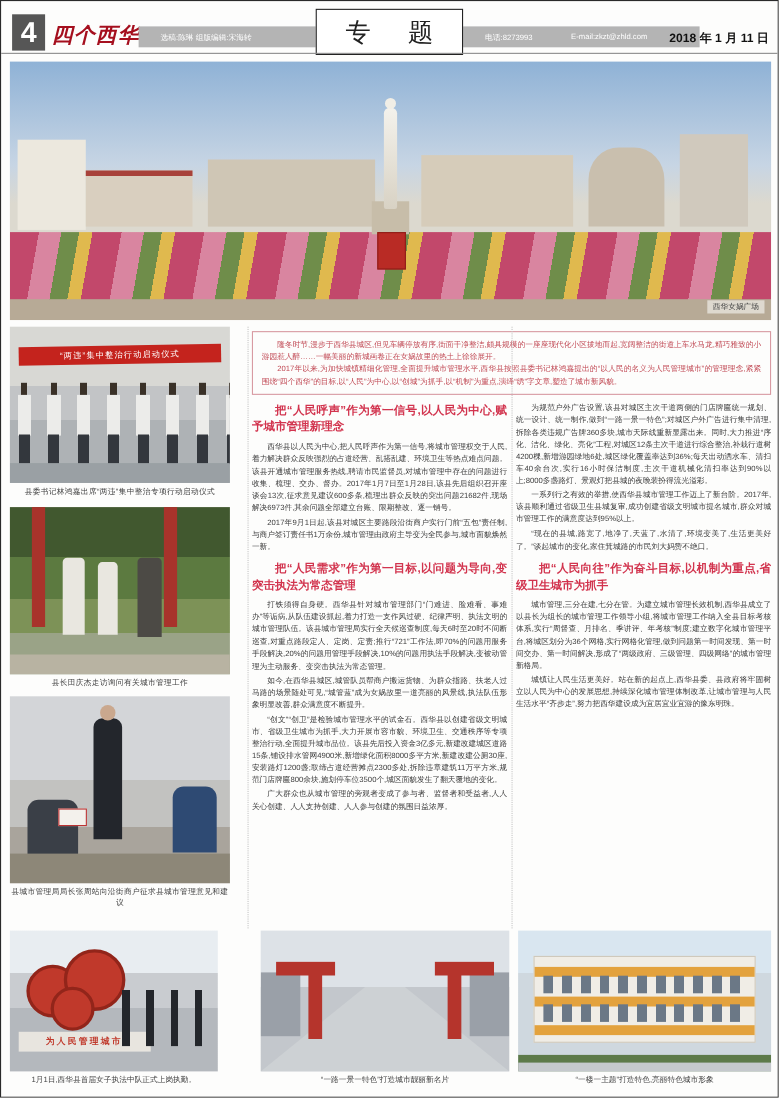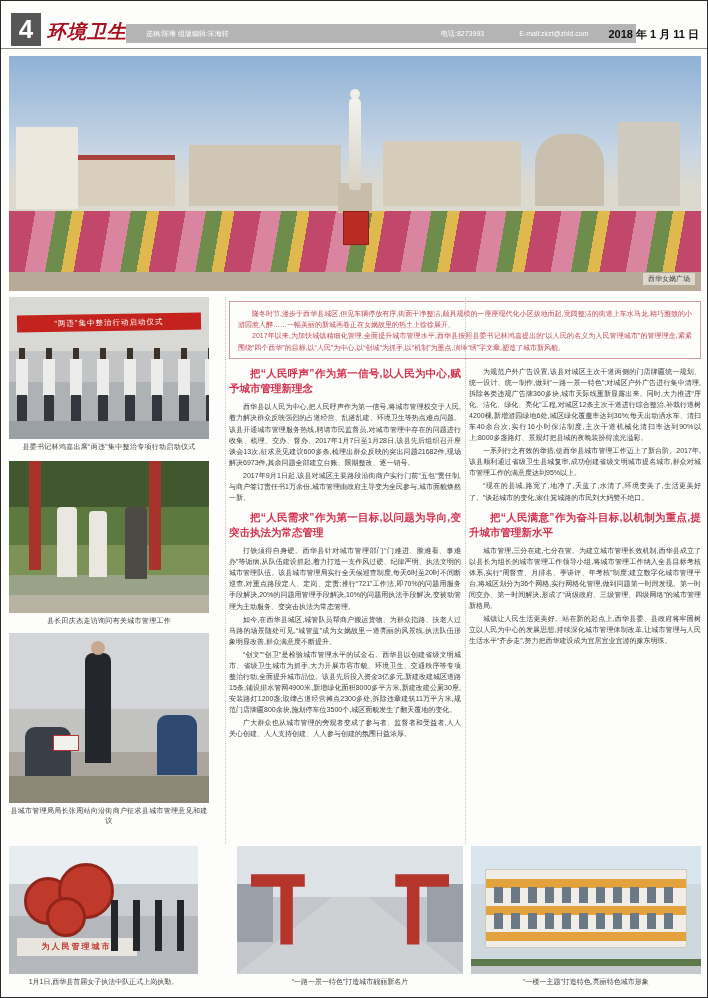--- a/index.html
+++ b/index.html
@@ -98,28 +98,29 @@
   .b3 .bush { position:absolute; left:0; bottom:0; width:100%; height:12%; background:#5d7a4a; }
   .b3 .pave { position:absolute; left:0; bottom:0; width:100%; height:6%; background:#c5c9cd; }
 </style>
 </head>
 <body>
 
 <div class="page">
 
   <header class="masthead">
     <div class="pagenum">4</div>
-    <div class="papername">环境卫生</div>
+    <div class="papername">四个西华</div>
     <div class="graybar gb-left">
       <span>选稿:陈琳    组版编辑:宋海转</span>
     </div>
     <div class="graybar gb-right">
       <span class="ph">电话:8273993</span>
       <span class="em">E-mail:zkzt@zhld.com</span>
     </div>
+    <div class="sectionbox">专 题</div>
     <div class="dateline">2018 年 1 月 11 日</div>
     <div class="mast-rule"></div>
   </header>
 
   <section class="hero">
     <div class="bldg" style="left:1%;top:30%;width:9%;height:35%;background:#ece8de;"></div>
     <div class="bldg" style="left:10%;top:42%;width:14%;height:22%;background:#d9cfbf;border-top:5px solid #a8423a;"></div>
     <div class="bldg" style="left:26%;top:38%;width:22%;height:26%;background:#cfc6b5;"></div>
     <div class="bldg" style="left:54%;top:36%;width:20%;height:28%;background:#d6ccba;"></div>
     <div class="bldg" style="left:76%;top:33%;width:10%;height:31%;background:#c9bfae;border-radius:40% 40% 0 0;"></div>
@@ -182,21 +183,21 @@
     <p class="body">打铁须得自身硬。西华县针对城市管理部门“门难进、脸难看、事难办”等诟病,从队伍建设抓起,着力打造一支作风过硬、纪律严明、执法文明的城市管理队伍。该县城市管理局实行全天候巡查制度,每天6时至20时不间断巡查,对重点路段定人、定岗、定责;推行“721”工作法,即70%的问题用服务手段解决,20%的问题用管理手段解决,10%的问题用执法手段解决,变被动管理为主动服务、变突击执法为常态管理。</p>
     <p class="body">如今,在西华县城区,城管队员帮商户搬运货物、为群众指路、扶老人过马路的场景随处可见,“城管蓝”成为女娲故里一道亮丽的风景线,执法队伍形象明显改善,群众满意度不断提升。</p>
     <p class="body">“创文”“创卫”是检验城市管理水平的试金石。西华县以创建省级文明城市、省级卫生城市为抓手,大力开展市容市貌、环境卫生、交通秩序等专项整治行动,全面提升城市品位。该县先后投入资金3亿多元,新建改建城区道路15条,铺设排水管网4900米,新增绿化面积8000多平方米,新建改建公厕30座,安装路灯1200盏;取缔占道经营摊点2300多处,拆除违章建筑11万平方米,规范门店牌匾800余块,施划停车位3500个,城区面貌发生了翻天覆地的变化。</p>
     <p class="body">广大群众也从城市管理的旁观者变成了参与者、监督者和受益者,人人关心创建、人人支持创建、人人参与创建的氛围日益浓厚。</p>
   </section>
 
   <section class="col col-right">
     <p class="body">为规范户外广告设置,该县对城区主次干道两侧的门店牌匾统一规划、统一设计、统一制作,做到“一路一景一特色”;对城区户外广告进行集中清理,拆除各类违规广告牌360多块,城市天际线重新显露出来。同时,大力推进“序化、洁化、绿化、亮化”工程,对城区12条主次干道进行综合整治,补栽行道树4200棵,新增游园绿地6处,城区绿化覆盖率达到36%;每天出动洒水车、清扫车40余台次,实行16小时保洁制度,主次干道机械化清扫率达到90%以上;8000多盏路灯、景观灯把县城的夜晚装扮得流光溢彩。</p>
     <p class="body">一系列行之有效的举措,使西华县城市管理工作迈上了新台阶。2017年,该县顺利通过省级卫生县城复审,成功创建省级文明城市提名城市,群众对城市管理工作的满意度达到95%以上。</p>
     <p class="body">“现在的县城,路宽了,地净了,天蓝了,水清了,环境变美了,生活更美好了。”谈起城市的变化,家住箕城路的市民刘大妈赞不绝口。</p>
-    <h2 class="sec">把“人民满意”作为奋斗目标,以机制为重点,提升城市管理新水平</h2>
+    <h2 class="sec">把“人民向往”作为奋斗目标,以机制为重点,省级卫生城市为抓手</h2>
     <p class="body">城市管理,三分在建,七分在管。为建立城市管理长效机制,西华县成立了以县长为组长的城市管理工作领导小组,将城市管理工作纳入全县目标考核体系,实行“周督查、月排名、季讲评、年考核”制度;建立数字化城市管理平台,将城区划分为36个网格,实行网格化管理,做到问题第一时间发现、第一时间交办、第一时间解决,形成了“两级政府、三级管理、四级网络”的城市管理新格局。</p>
     <p class="body">城镇让人民生活更美好。站在新的起点上,西华县委、县政府将牢固树立以人民为中心的发展思想,持续深化城市管理体制改革,让城市管理与人民生活水平“齐步走”,努力把西华建设成为宜居宜业宜游的豫东明珠。</p>
   </section>
 
   <figure class="bfig b1">
     <div class="bphoto">
       <div class="sculpt">
         <div class="disc d1"></div>
         <div class="disc d2"></div>
         <div class="disc d3"></div>

